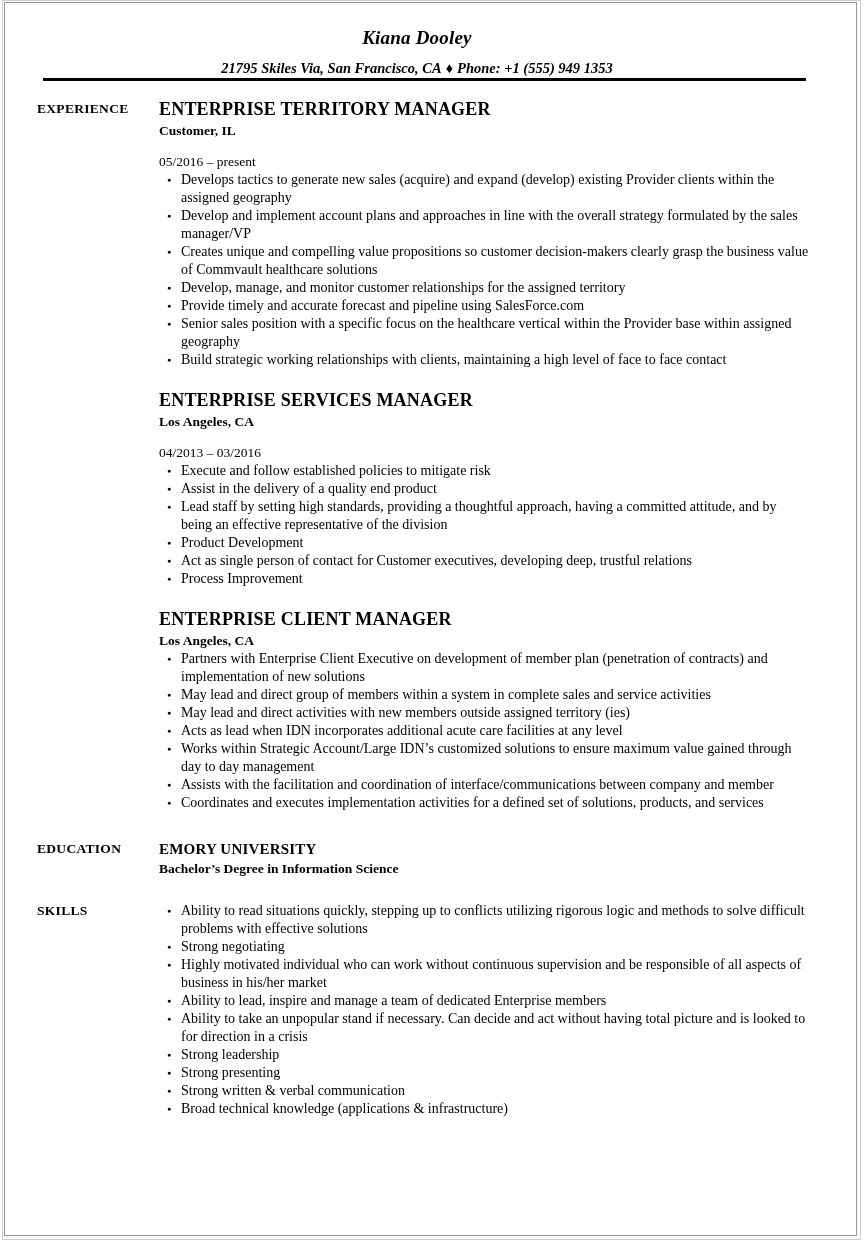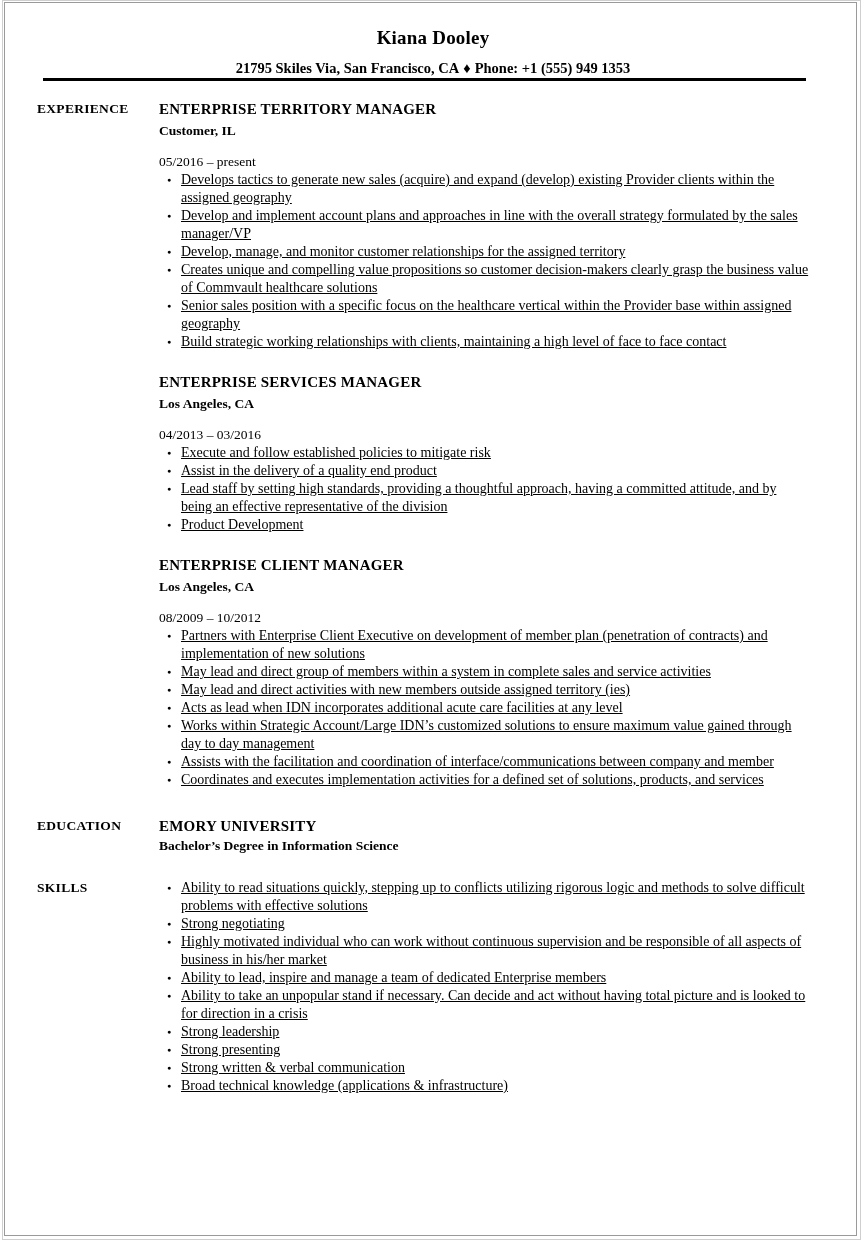--- a/index.html
+++ b/index.html
@@ -39,23 +39,24 @@
     position: absolute;
     left: 0;
     top: 0;
     width: 866px;
     height: 1246px;
   }
 
   
   .hdr {
     position: absolute;
-    left: 60px;
+    left: 44px;
     top: 26px;
     width: 746px;
+    font-style: italic;
   }
   .hdr-name {
     text-align: center;
     font-weight: bold;
     font-size: 19px;
     letter-spacing: 0.2px;
     line-height: 24px;
   }
   .hdr-contact {
     text-align: center;
@@ -106,21 +107,21 @@
     width: 650px;
     flex: 0 0 650px;
     padding-right: 0;
     box-sizing: border-box;
   }
 
   
   .job { margin-bottom: 0; }
   .job-title {
     font-weight: bold;
-    font-size: 15px;
+    font-size: 18px;
     line-height: 20px;
     letter-spacing: 0.2px;
   }
   .job-loc {
     font-weight: bold;
     font-size: 13.5px;
     line-height: 17px;
     margin-top: 3px;
   }
   .job-dates {
@@ -134,21 +135,20 @@
     margin: 1px 0 0 0;
     padding: 0;
   }
   ul.bul > li {
     position: relative;
     padding-left: 22px;
     font-size: 14px;
     line-height: 18px;
     margin-bottom: 0px;
     max-width: 648px;
-    text-decoration: underline;
   }
   ul.bul > li::before {
     content: "\25CF";
     position: absolute;
     left: 8px;
     top: 0;
     font-size: 7px;
     line-height: 19px;
     color: #000;
   }
@@ -195,47 +195,49 @@
       </div>
       <div class="content-col">
 
         <div class="job">
           <div class="job-title">ENTERPRISE TERRITORY MANAGER</div>
           <div class="job-loc">Customer, IL</div>
           <div class="job-dates">05/2016 – present</div>
           <ul class="bul">
             <li>Develops tactics to generate new sales (acquire) and expand (develop) existing Provider clients within the assigned geography</li>
             <li>Develop and implement account plans and approaches in line with the overall strategy formulated by the sales manager/VP</li>
+            <li>Creates unique and compelling value propositions so customer decision-makers clearly grasp the business value of Commvault healthcare solutions</li>
             <li>Develop, manage, and monitor customer relationships for the assigned territory</li>
-            <li>Creates unique and compelling value propositions so customer decision-makers clearly grasp the business value of Commvault healthcare solutions</li>
+            <li>Provide timely and accurate forecast and pipeline using SalesForce.com</li>
             <li>Senior sales position with a specific focus on the healthcare vertical within the Provider base within assigned geography</li>
             <li>Build strategic working relationships with clients, maintaining a high level of face to face contact</li>
           </ul>
         </div>
 
         <div class="gap-job"></div>
 
         <div class="job">
           <div class="job-title">ENTERPRISE SERVICES MANAGER</div>
           <div class="job-loc">Los Angeles, CA</div>
           <div class="job-dates">04/2013 – 03/2016</div>
           <ul class="bul">
             <li>Execute and follow established policies to mitigate risk</li>
             <li>Assist in the delivery of a quality end product</li>
             <li>Lead staff by setting high standards, providing a thoughtful approach, having a committed attitude, and by being an effective representative of the division</li>
             <li>Product Development</li>
+            <li>Act as single person of contact for Customer executives, developing deep, trustful relations</li>
+            <li>Process Improvement</li>
           </ul>
         </div>
 
         <div class="gap-job"></div>
 
         <div class="job">
           <div class="job-title">ENTERPRISE CLIENT MANAGER</div>
           <div class="job-loc">Los Angeles, CA</div>
-          <div class="job-dates">08/2009 – 10/2012</div>
           <ul class="bul">
             <li>Partners with Enterprise Client Executive on development of member plan (penetration of contracts) and implementation of new solutions</li>
             <li>May lead and direct group of members within a system in complete sales and service activities</li>
             <li>May lead and direct activities with new members outside assigned territory (ies)</li>
             <li>Acts as lead when IDN incorporates additional acute care facilities at any level</li>
             <li>Works within Strategic Account/Large IDN’s customized solutions to ensure maximum value gained through day to day management</li>
             <li>Assists with the facilitation and coordination of interface/communications between company and member</li>
             <li>Coordinates and executes implementation activities for a defined set of solutions, products, and services</li>
           </ul>
         </div>

